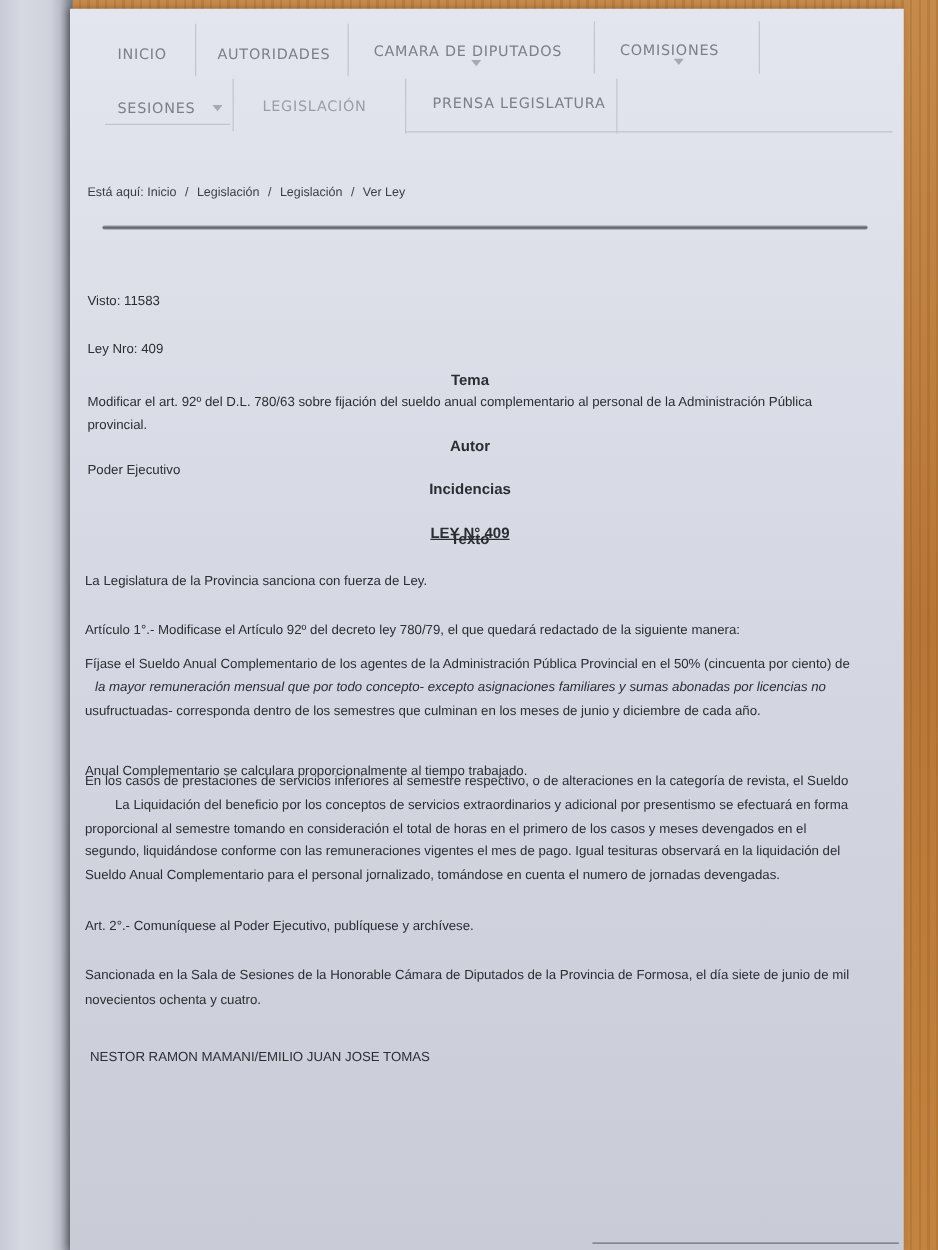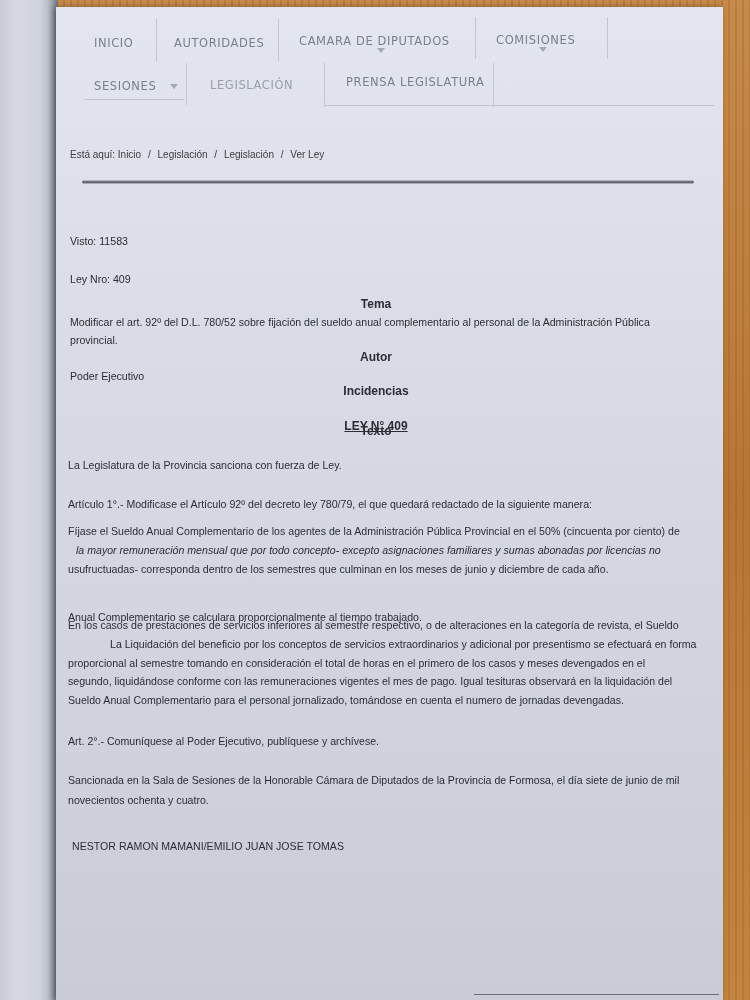--- a/index.html
+++ b/index.html
@@ -179,42 +179,42 @@
     <span>Ver Ley</span>
   </div>
 
   <div class="rule"></div>
 
   <div class="content">
     <div class="t" style="left:14px; top:228px;">Visto: 11583</div>
     <div class="t" style="left:14px; top:266px;">Ley Nro: 409</div>
 
     <div class="center" style="top:290px;">Tema</div>
-    <div class="t" style="left:14px; top:309px;">Modificar el art. 92º del D.L. 780/52 sobre fijación del sueldo anual complementario al personal de la Administración Pública</div>
+    <div class="t" style="left:14px; top:309px;">Modificar el art. 92º del D.L. 780/63 sobre fijación del sueldo anual complementario al personal de la Administración Pública</div>
     <div class="t" style="left:14px; top:327px;">provincial.</div>
 
     <div class="center" style="top:343px;">Autor</div>
     <div class="t" style="left:14px; top:363px;">Poder Ejecutivo</div>
 
     <div class="center" style="top:377px;">Incidencias</div>
     <div class="center" style="top:417px;">Texto</div>
     <div class="center underline" style="top:412px;">LEY N° 409</div>
 
     <div class="t" style="left:12px; top:452px;">La Legislatura de la Provincia sanciona con fuerza de Ley.</div>
 
     <div class="t" style="left:12px; top:491px;">Artículo 1°.- Modificase el Artículo 92º del decreto ley 780/79, el que quedará redactado de la siguiente manera:</div>
 
     <div class="t" style="left:12px; top:518px;">Fíjase el Sueldo Anual Complementario de los agentes de la Administración Pública Provincial en el 50% (cincuenta por ciento) de</div>
     <div class="t" style="left:20px; top:537px;font-style:italic;">la mayor remuneración mensual que por todo concepto- excepto asignaciones familiares y sumas abonadas por licencias no</div>
     <div class="t" style="left:12px; top:556px;">usufructuadas- corresponda dentro de los semestres que culminan en los meses de junio y diciembre de cada año.</div>
 
     <div class="t" style="left:12px; top:612px;">En los casos de prestaciones de servicios inferiores al semestre respectivo, o de alteraciones en la categoría de revista, el Sueldo</div>
     <div class="t" style="left:12px; top:604px;">Anual Complementario se calculara proporcionalmente al tiempo trabajado.</div>
 
-    <div class="t" style="left:22px; top:631px;padding-left:32px;">La Liquidación del beneficio por los conceptos de servicios extraordinarios y adicional por presentismo se efectuará en forma</div>
+    <div class="t" style="left:4px; top:631px;padding-left:32px;">La Liquidación del beneficio por los conceptos de servicios extraordinarios y adicional por presentismo se efectuará en forma</div>
     <div class="t" style="left:12px; top:650px;">proporcional al semestre tomando en consideración el total de horas en el primero de los casos y meses devengados en el</div>
     <div class="t" style="left:12px; top:668px;">segundo, liquidándose conforme con las remuneraciones vigentes el mes de pago. Igual tesituras observará en la liquidación del</div>
     <div class="t" style="left:12px; top:687px;">Sueldo Anual Complementario para el personal jornalizado, tomándose en cuenta el numero de jornadas devengadas.</div>
 
     <div class="t" style="left:12px; top:728px;">Art. 2°.- Comuníquese al Poder Ejecutivo, publíquese y archívese.</div>
 
     <div class="t" style="left:12px; top:767px;">Sancionada en la Sala de Sesiones de la Honorable Cámara de Diputados de la Provincia de Formosa, el día siete de junio de mil</div>
     <div class="t" style="left:12px; top:787px;">novecientos ochenta y cuatro.</div>
 
     <div class="t" style="left:16px; top:833px;">NESTOR RAMON MAMANI/EMILIO JUAN JOSE TOMAS</div>

